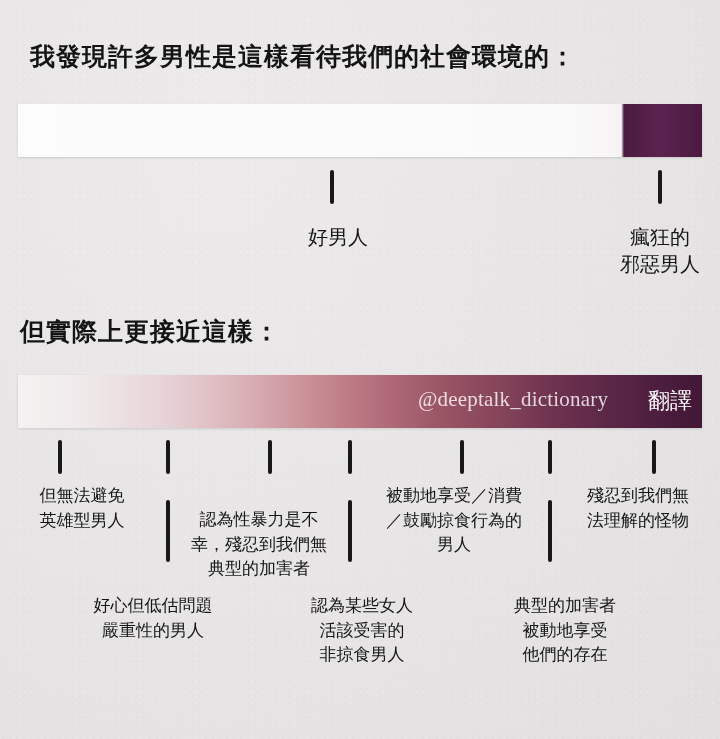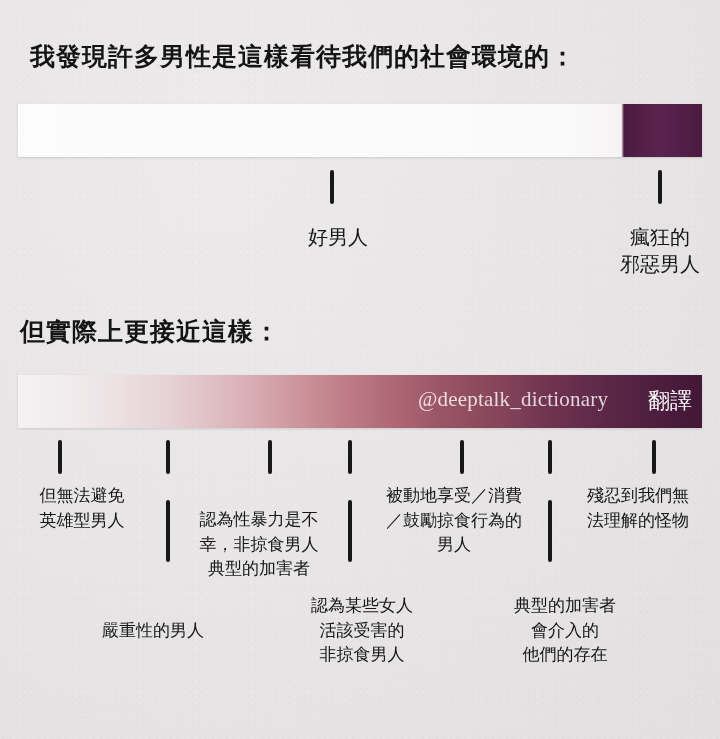--- a/index.html
+++ b/index.html
@@ -171,45 +171,45 @@
   <div class="tick" style="left:348px; top:500px; height:62px;"></div>
   <div class="tick" style="left:548px; top:500px; height:62px;"></div>
 
   <div class="label-small" style="left:12px; top:484px; width:140px;">
     <span>但無法避免</span><br>
     <span>英雄型男人</span>
   </div>
 
   <div class="label-small" style="left:168px; top:508px; width:182px;">
     <span>認為性暴力是不</span><br>
-    <span>幸，非掠食男人</span><br>
+    <span>幸，殘忍到我們無</span><br>
     <span>典型的加害者</span>
   </div>
 
   <div class="label-small" style="left:358px; top:484px; width:192px;">
     <span>被動地享受／消費</span><br>
     <span>／鼓勵掠食行為的</span><br>
     <span>男人</span>
   </div>
 
   <div class="label-small" style="left:560px; top:484px; width:156px;">
     <span>殘忍到我們無</span><br>
     <span>法理解的怪物</span>
   </div>
 
   <div class="label-small" style="left:58px; top:594px; width:190px;">
-    <br>
+    <span>好心但低估問題</span><br>
     <span>嚴重性的男人</span>
   </div>
 
   <div class="label-small" style="left:282px; top:594px; width:160px;">
     <span>認為某些女人</span><br>
     <span>活該受害的</span><br>
     <span>非掠食男人</span>
   </div>
 
   <div class="label-small" style="left:480px; top:594px; width:170px;">
     <span>典型的加害者</span><br>
-    <span>會介入的</span><br>
+    <span>被動地享受</span><br>
     <span>他們的存在</span>
   </div>
 
 </div>
 
 </body></html>

